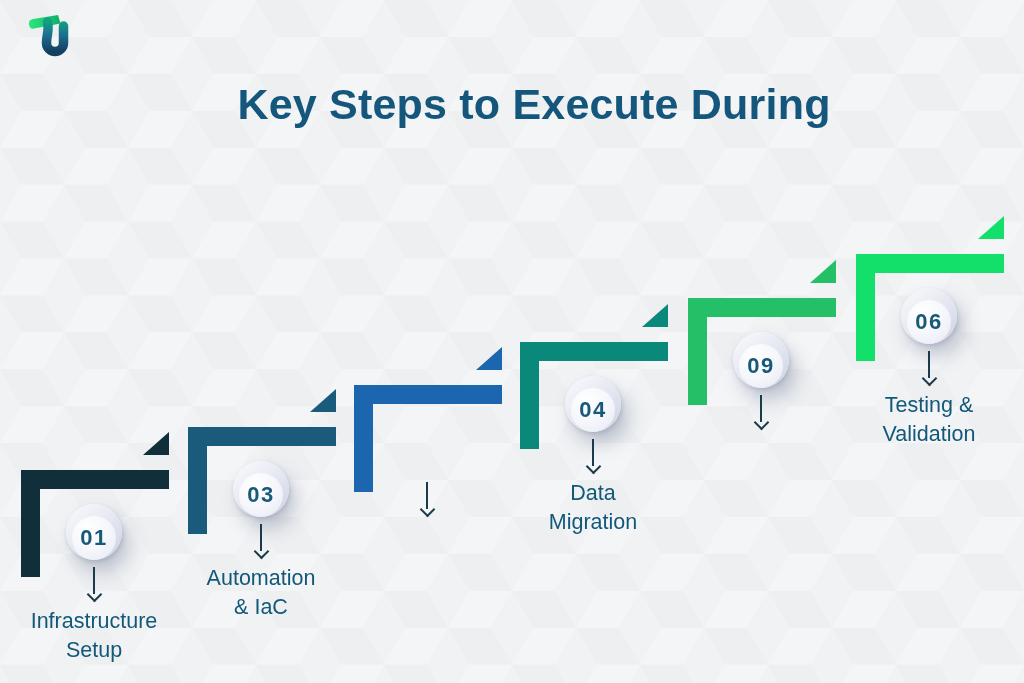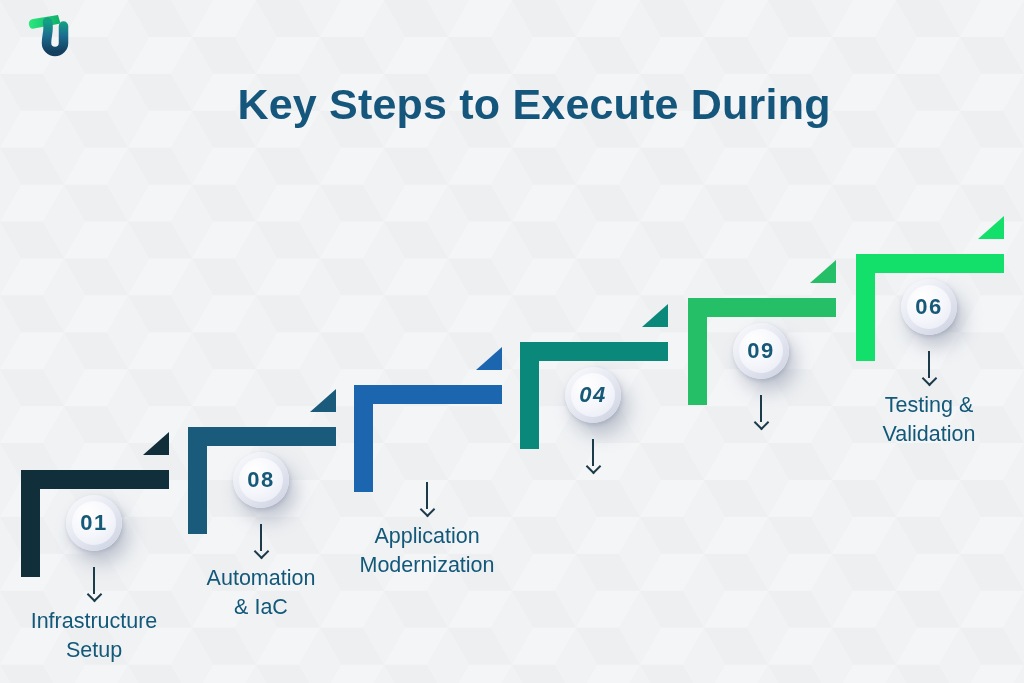--- a/index.html
+++ b/index.html
@@ -32,38 +32,38 @@
   }
   .title .t1 { color: var(--title1); padding-left: 44px; }
   .title .t2 { color: var(--title2); }
 
   
   #steps { position: absolute; inset: 0; }
   .step { position: absolute; width: 150px; height: 250px; --c: #112e3b; }
   .step:nth-child(1) { left:  21px; top: 430px; }
   .step:nth-child(2) { left: 188px; top: 387px; }
   .step:nth-child(3) { left: 354px; top: 345px; }
-  .step:nth-child(4) { left: 520px; top: 302px; font-style: italic; }
+  .step:nth-child(4) { left: 520px; top: 302px; }
   .step:nth-child(5) { left: 688px; top: 258px; }
   .step:nth-child(6) { left: 856px; top: 214px; }
 
   .tri {
     position: absolute; left: 122px; top: 2px; width: 26px; height: 23px;
     background: var(--c);
     clip-path: polygon(100% 0, 100% 100%, 0 100%);
   }
   .hbar { position: absolute; left: 0; top: 40px; width: 148px; height: 19px; background: var(--c); }
   .vbar { position: absolute; left: 0; top: 40px; width: 19px;  height: 107px; background: var(--c); }
 
   .badge {
-    position: absolute; left: 45px; top: 65px; width: 56px; height: 56px;
+    position: absolute; left: 45px; top: 74px; width: 56px; height: 56px;
     border-radius: 50%;
     background: linear-gradient(140deg, #fafbfd 0%, #e3e6f0 55%, #ccd1e1 100%);
     box-shadow: 7px 12px 18px rgba(96,110,138,0.35), 1px 2px 4px rgba(96,110,138,0.25);
-    display: flex; align-items: center; justify-content: center;
+    display: flex; align-items: flex-end; justify-content: center;
   }
   .badge-inner {
     width: 44px; height: 44px; border-radius: 50%;
     background: radial-gradient(circle at 35% 28%, #ffffff 0%, #f5f6fb 55%, #e5e8f3 100%);
     display: flex; align-items: center; justify-content: center;
   }
   .num {
     color: var(--num); font-size: 22px; font-weight: bold; letter-spacing: 1.5px;
   }
 
@@ -123,50 +123,50 @@
       <div class="lbl">Infrastructure
 Setup</div>
     </div>
 
     <div class="step" style="--c: #1A5B7C;">
       <div class="tri"></div>
       <div class="hbar"></div>
       <div class="vbar"></div>
       <div class="badge">
         <div class="badge-inner">
-          <span class="num">08</span>
+          <span class="num">03</span>
         </div>
       </div>
       <div class="shaft"></div>
       <div class="head"></div>
       <div class="lbl">Automation
 &amp; IaC</div>
     </div>
 
     <div class="step" style="--c: #1B66AE;">
       <div class="tri"></div>
       <div class="hbar"></div>
       <div class="vbar"></div>
       <div class="shaft"></div>
       <div class="head"></div>
-      <div class="lbl">Application
-Modernization</div>
     </div>
 
     <div class="step" style="--c: #0A8879;">
       <div class="tri"></div>
       <div class="hbar"></div>
       <div class="vbar"></div>
       <div class="badge">
         <div class="badge-inner">
           <span class="num">04</span>
         </div>
       </div>
       <div class="shaft"></div>
       <div class="head"></div>
+      <div class="lbl">Data
+Migration</div>
     </div>
 
     <div class="step" style="--c: #25BF68;">
       <div class="tri"></div>
       <div class="hbar"></div>
       <div class="vbar"></div>
       <div class="badge">
         <div class="badge-inner">
           <span class="num">09</span>
         </div>

